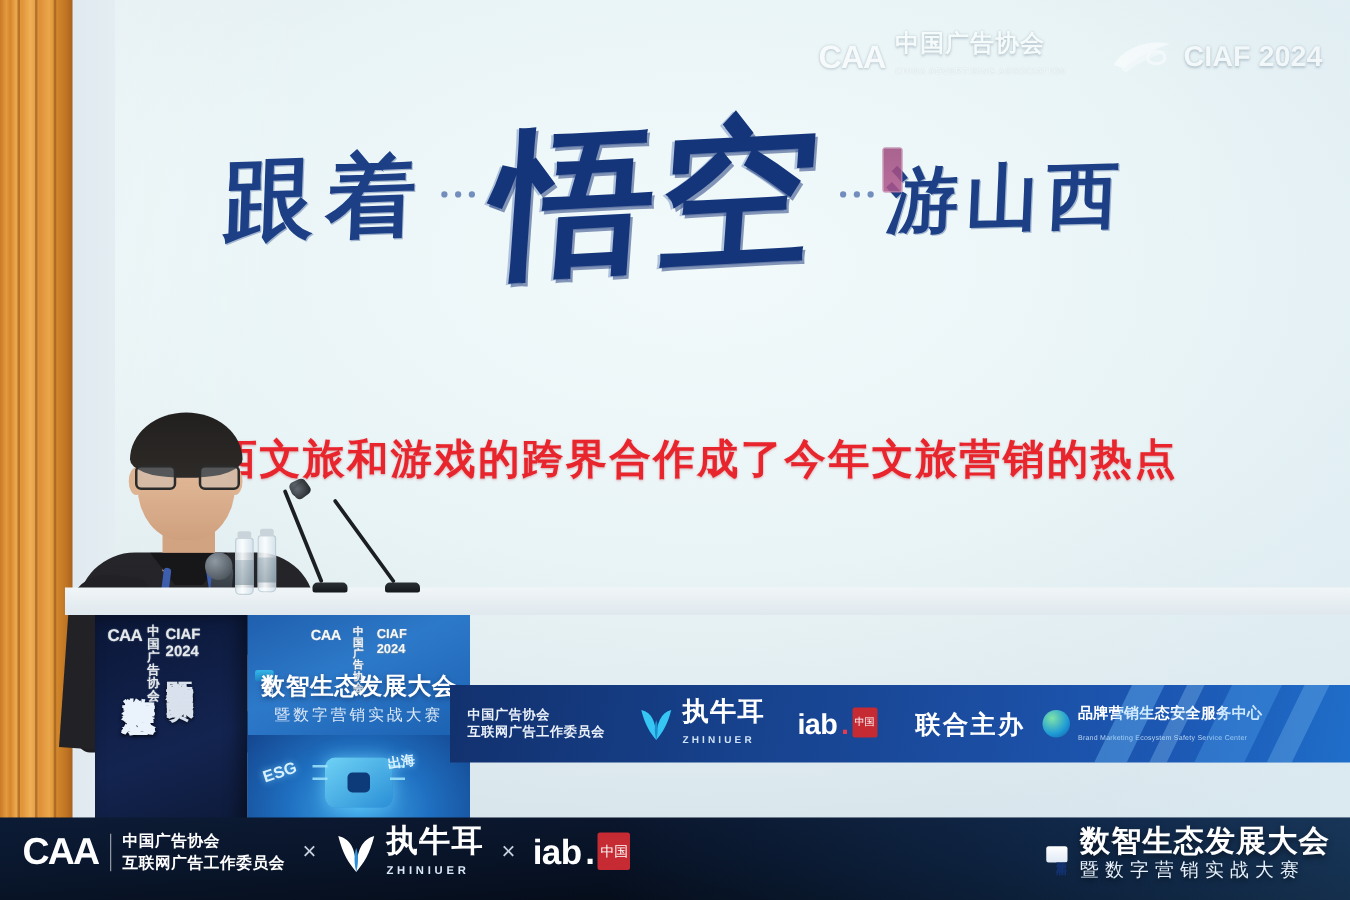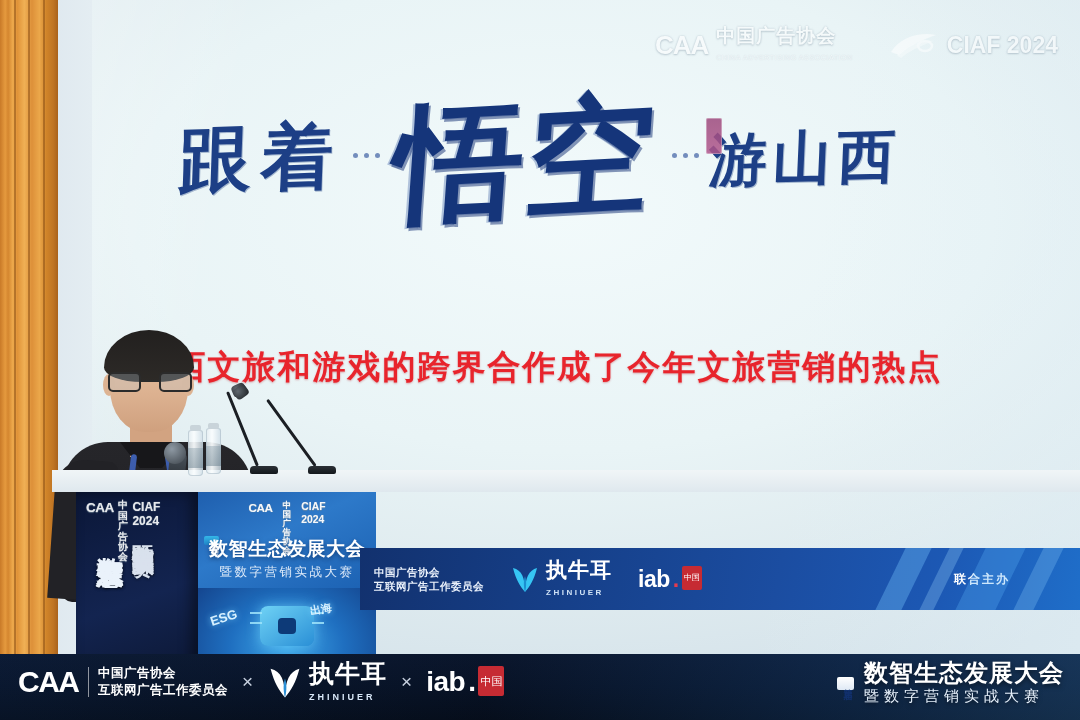--- a/index.html
+++ b/index.html
@@ -231,21 +231,21 @@
   .zn-en { color:#cfe2f6; font-size:8px; letter-spacing:2.5px; font-weight:bold;
     font-family:"Liberation Sans",sans-serif; }
   .iab-grp { display:flex; align-items:flex-start; gap:3px; }
   .iab-txt { color:#fff; font-size:23px; font-weight:bold; letter-spacing:-.5px;
     font-family:"Liberation Sans",sans-serif; }
   .iab-dot { color:#e63b4e; }
   .iab-seal { width:20px; height:24px; background:#c62b33; border-radius:2px;
     color:#fff; font-size:8px; display:flex; align-items:center; justify-content:center;
     font-family:"DejaVu Sans",sans-serif; }
   .sb-right { display:flex; align-items:center; gap:14px; margin-left:auto; padding-right:70px; }
-  .lianhe { color:#fff; font-size:12px; font-weight:bold; letter-spacing:2px;
+  .lianhe { color:#fff; font-size:20px; font-weight:bold; letter-spacing:2px;
     font-family:Liberation Mono, monospace; }
   .bmes { display:flex; align-items:center; gap:6px; }
   .bmes-globe { width:22px; height:22px; border-radius:50%;
     background:radial-gradient(circle at 35% 30%,#7fe3a8,#1e9ad6 60%,#12589f); }
   .bmes-cn { color:#fff; font-size:12px; font-weight:bold; letter-spacing:.3px;
     font-family:"DejaVu Sans","Liberation Sans",sans-serif; line-height:1.2; }
   .bmes-en { color:#bcd6ef; font-size:5.6px; letter-spacing:.2px; font-family:"Liberation Sans",sans-serif; }
 
   
   .floor {
@@ -447,20 +447,27 @@
         </span>
       </div>
       <div class="iab-grp">
         <span class="iab-txt">iab</span>
         <span class="iab-txt iab-dot">.</span>
         <span class="iab-seal">中国</span>
       </div>
     </div>
     <div class="sb-right">
       <span class="lianhe">联合主办</span>
+      <div class="bmes">
+        <span class="bmes-globe"></span>
+        <span>
+          <span class="bmes-cn">品牌营销生态安全服务中心</span><br>
+          <span class="bmes-en">Brand Marketing Ecosystem Safety Service Center</span>
+        </span>
+      </div>
     </div>
   </div>
   <div class="band-decor">
     <i style="left:40px;width:26px;background:rgba(120,200,255,.35)"></i>
     <i style="left:84px;width:14px;background:rgba(160,220,255,.28)"></i>
     <i style="left:120px;width:40px;background:rgba(90,175,245,.3)"></i>
     <i style="left:178px;width:20px;background:rgba(150,215,255,.25)"></i>
   </div>
 
   <div class="floor"></div>

